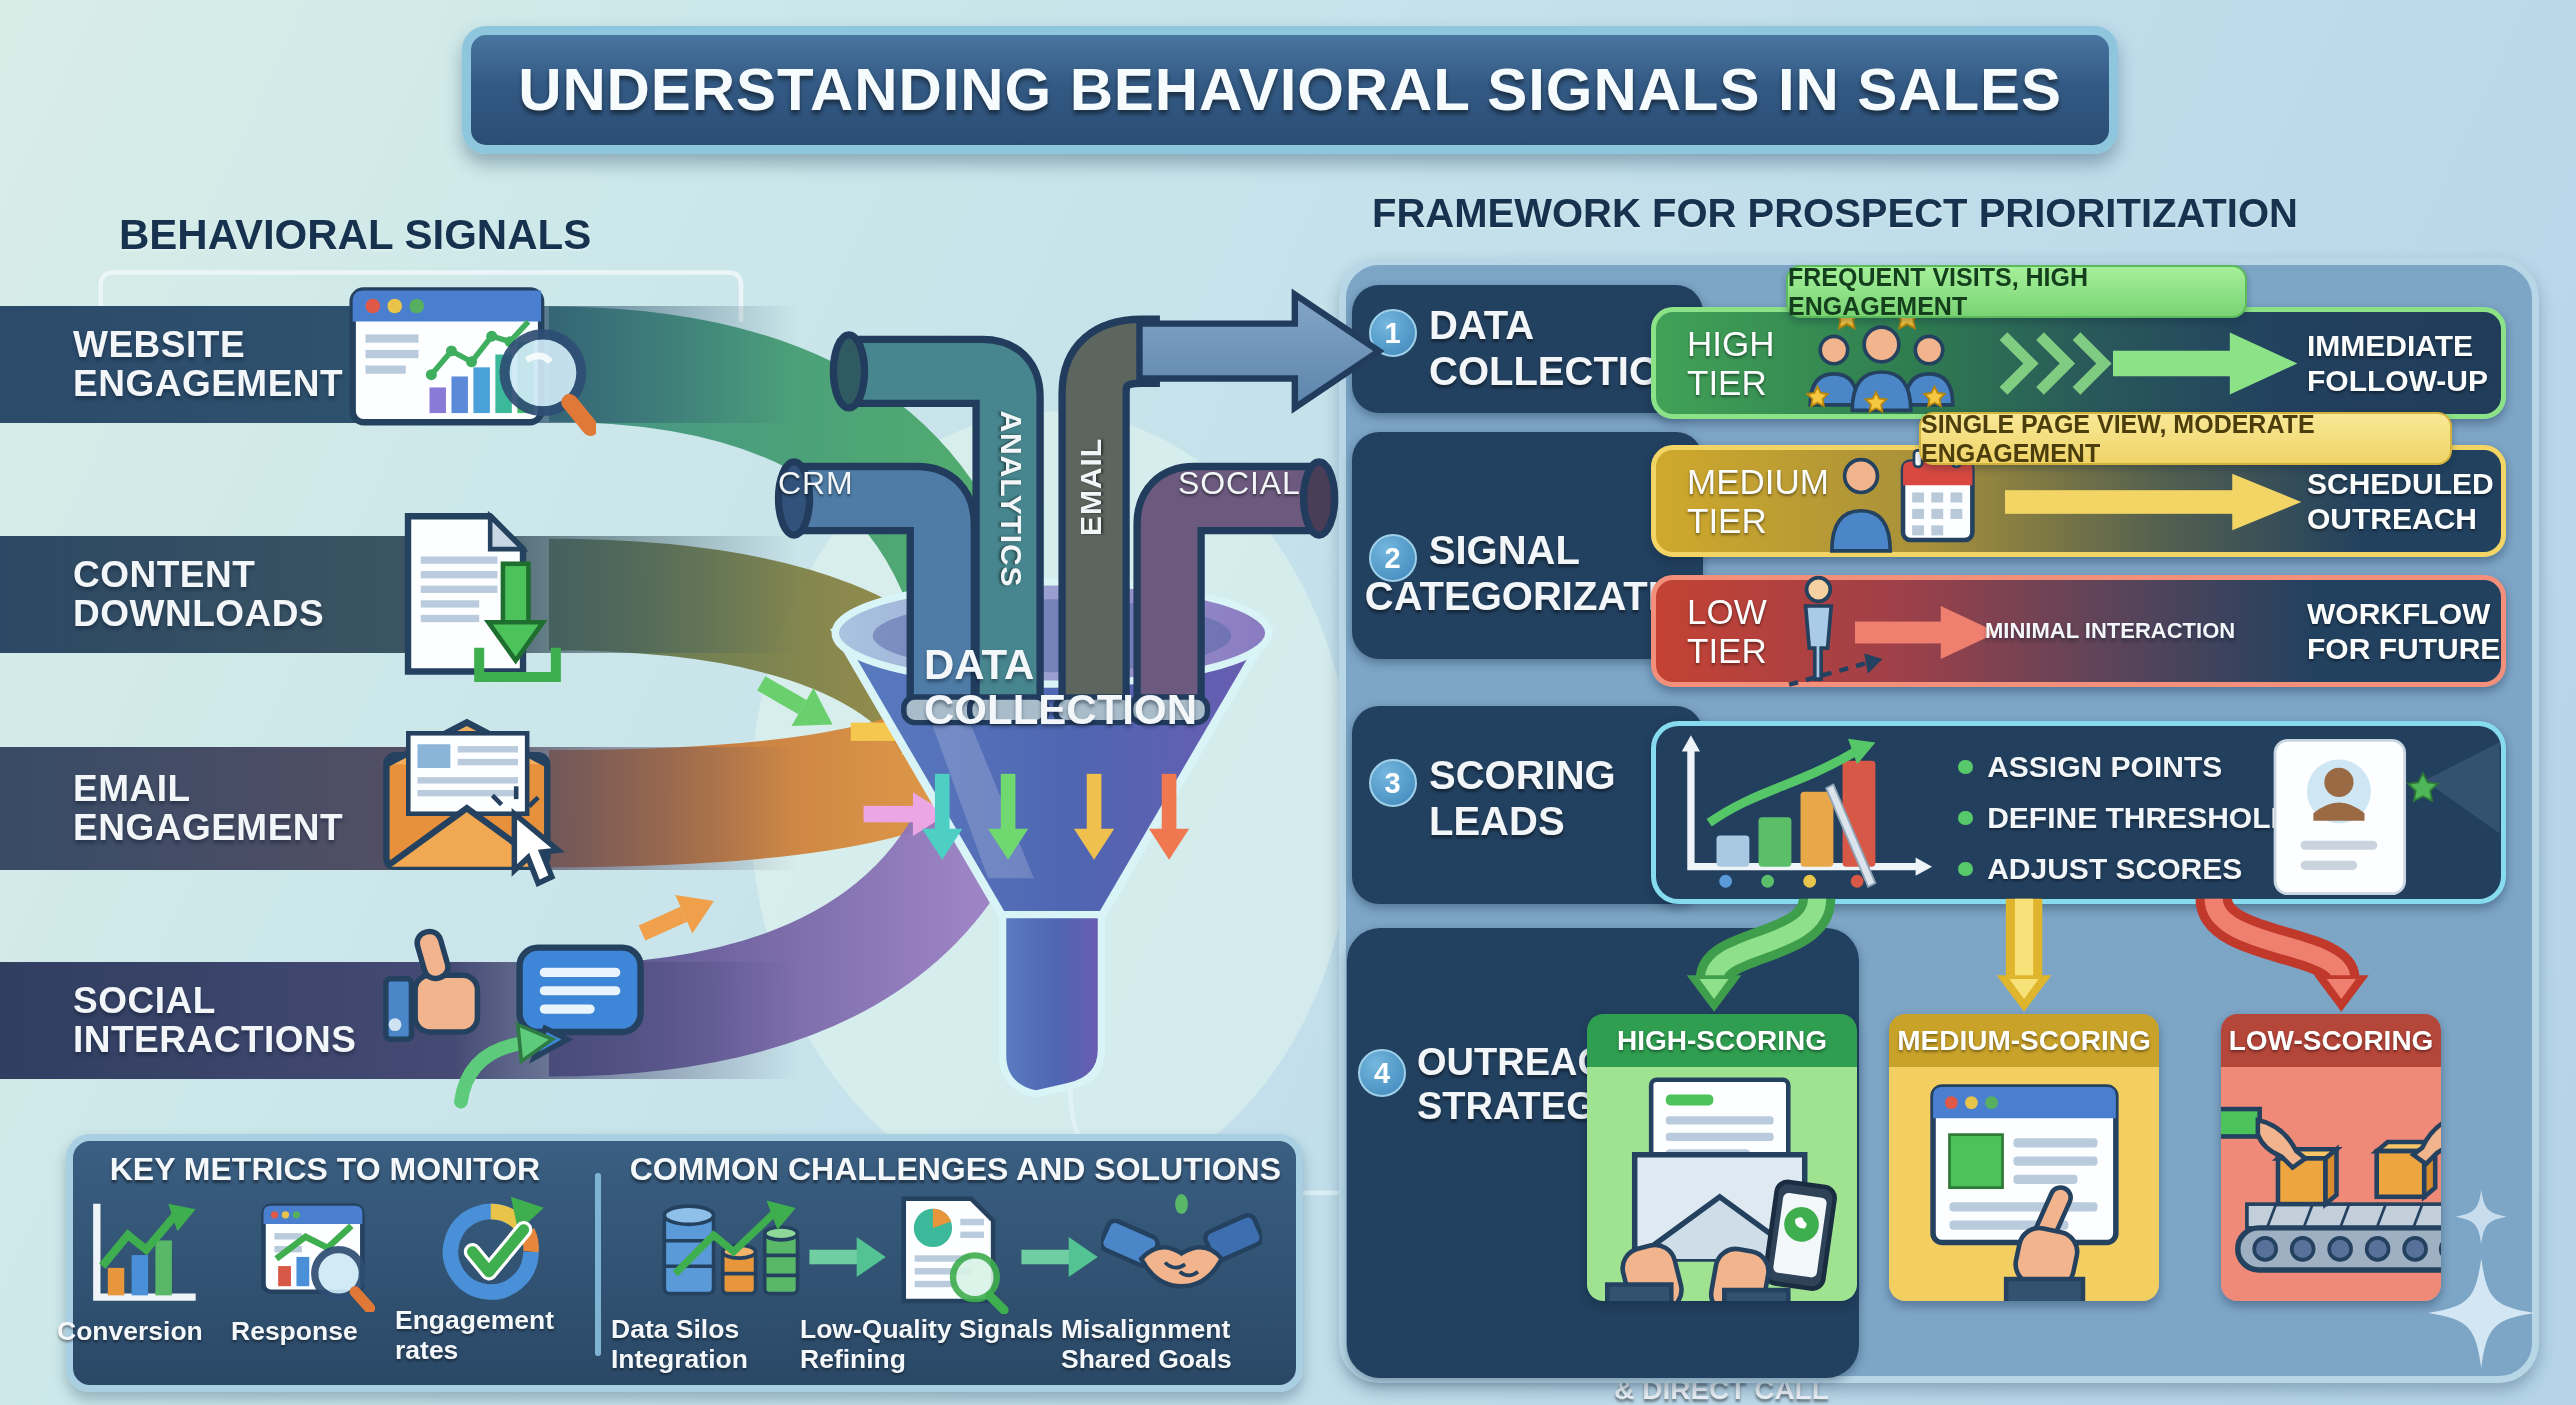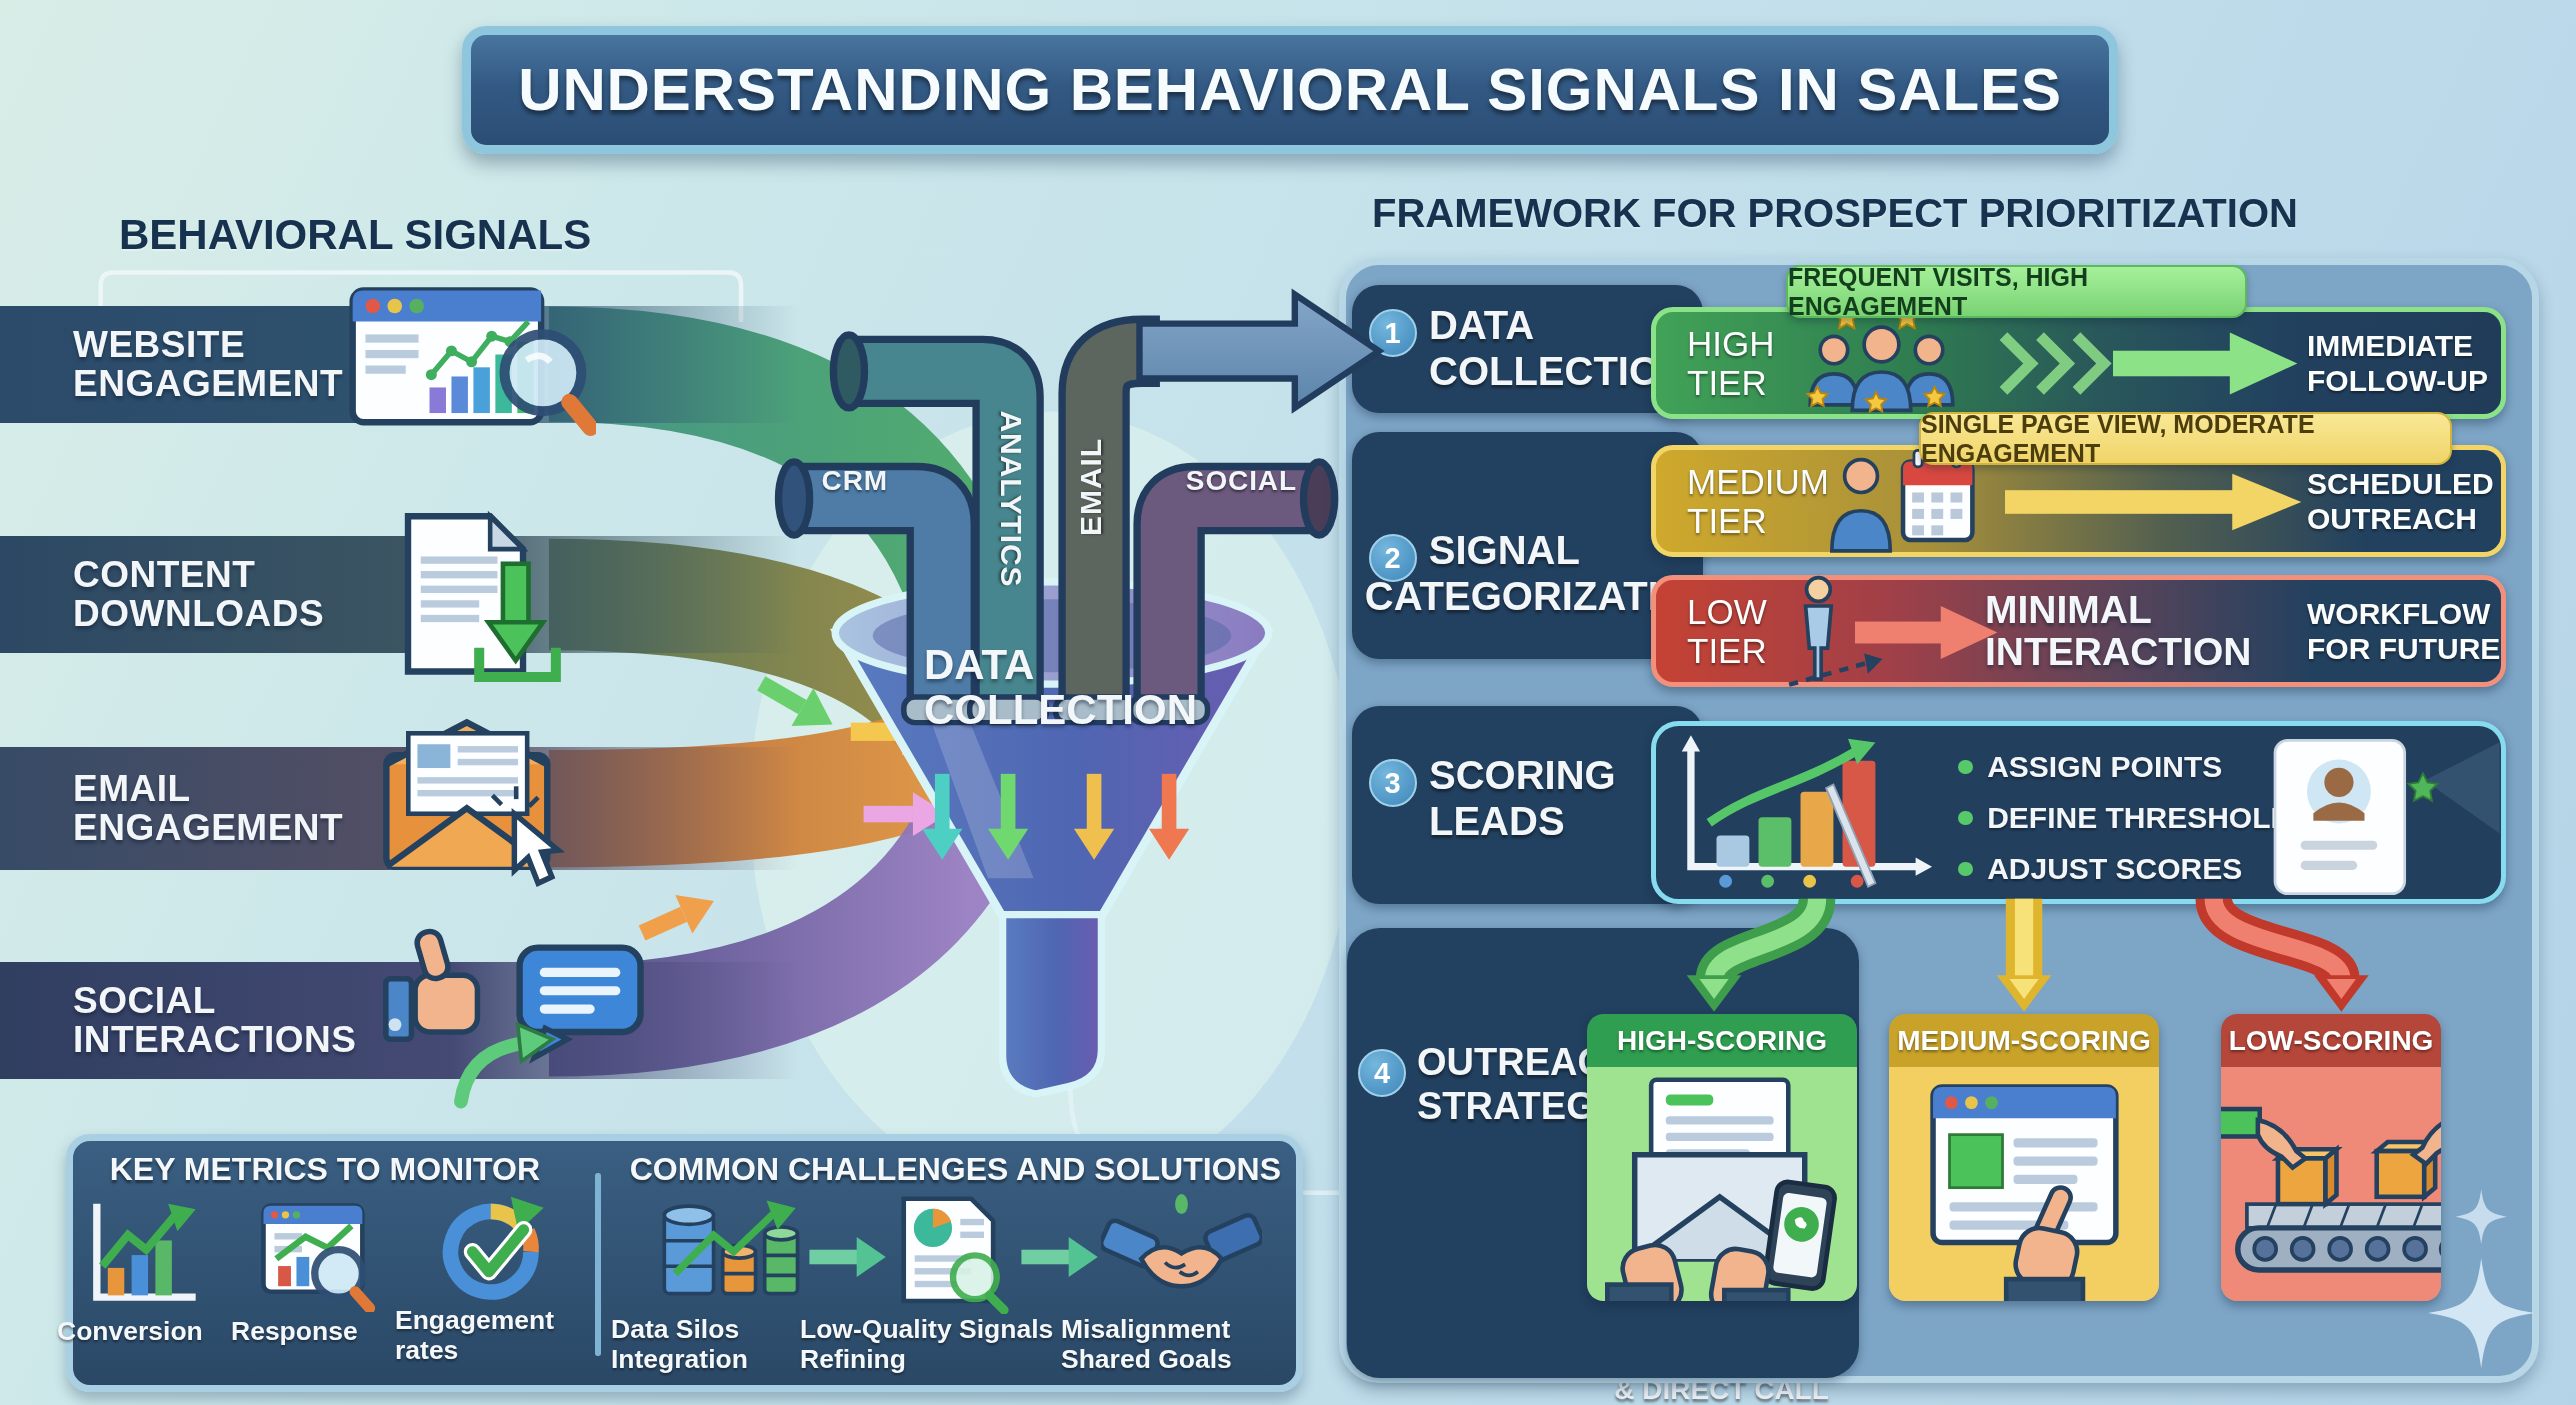--- a/index.html
+++ b/index.html
@@ -50,21 +50,21 @@
   .col{position:absolute;top:1014px;width:270px;height:287px;border-radius:16.5px;overflow:hidden;box-shadow:0 4.6px 9.1px rgba(15,35,60,.35)}
   .colhead{height:53px;display:flex;align-items:center;justify-content:center;font-size:28px;font-weight:bold;color:#fdfefe;text-shadow:0 1.8px 2.7px rgba(0,0,0,.4)}
   .collab{position:absolute;top:1310px;font-size:28px;font-weight:bold;color:#f3f7fa;text-align:center;line-height:1.15;text-shadow:0 2.7px 2.7px rgba(0,0,0,.45)}
   
   .bottom{position:absolute;left:66px;top:1134px;width:1237px;height:258px;border-radius:24px;
     background:linear-gradient(180deg,#3a5f82,#2a4866);border:7.3px solid #a9cfe2;box-sizing:border-box;box-shadow:0 7.3px 12.8px rgba(30,60,90,.3)}
   .bhead{position:absolute;font-size:32px;font-weight:bold;color:#f4f8fa;text-shadow:0 2.7px 2.7px rgba(0,0,0,.45);text-align:right}
   .blab{position:absolute;font-size:26.5px;font-weight:bold;color:#f4f8fa;text-align:left;line-height:1.12;text-shadow:0 1.8px 2.7px rgba(0,0,0,.45)}
   .divider{position:absolute;left:595px;top:1173px;width:5.5px;height:183px;border-radius:2.7px;background:#7fb3d4}
   .vlabel{position:absolute;font-size:30px;font-weight:bold;color:#f2f6f8;text-align:center;letter-spacing:0.9px;text-shadow:0 1.8px 2.7px rgba(0,0,0,.5)}
-  .plabel{position:absolute;font-size:28px;font-weight:bold;color:#f2f6f8;text-align:right;letter-spacing:0.9px;text-shadow:0 1.8px 2.7px rgba(0,0,0,.5)}
+  .plabel{position:absolute;font-size:32px;font-weight:normal;color:#f2f6f8;text-align:left;letter-spacing:0.9px;text-shadow:0 1.8px 2.7px rgba(0,0,0,.5)}
 </style>
 </head>
 <body>
 
 <div class="stage">
 
   <svg class="abs" style="left:0;top:0;z-index:1" width="2576" height="1405" viewBox="0 0 2816 1536">
     <defs>
       <linearGradient id="gs1" x1="0" y1="0" x2="1" y2="0">
           <stop offset="0" stop-color="#3f8f83"></stop>
@@ -376,21 +376,21 @@
     <svg class="abs" style="left:124px;top:-7.3px" width="183" height="119" viewBox="0 0 200 130">
       <circle cx="42" cy="18" r="13" fill="#f5d0a0" stroke="#24415f" stroke-width="4"></circle>
       <path d="M28,36 h28 l-4,46 h-7 v34 h-7 v-34 h-6 Z" fill="#a9cbe8" stroke="#24415f" stroke-width="4"></path>
       <path d="M10,122 L96,98" fill="none" stroke="#24415f" stroke-width="5" stroke-dasharray="10 9"></path>
       <polygon points="92,88 112,94 96,110" fill="#24415f"></polygon>
     </svg>
     <svg class="abs" style="left:199px;top:25.6px" width="146" height="53" viewBox="0 0 160 58">
       <rect x="0" y="17" width="96" height="24" fill="#ef8070"></rect>
       <polygon points="94,0 156,29 94,58" fill="#ef8070"></polygon>
     </svg>
-    <div class="t sh ctr" style="left:329px;top:50%;transform:translateY(-50%);width:311px;font-size:39px;position:absolute">MINIMAL INTERACTION</div>
+    <div class="t sh ctr" style="left:329px;top:50%;transform:translateY(-50%);width:311px;font-size:22px;position:absolute">MINIMAL INTERACTION</div>
     <div class="tieraction pre">WORKFLOW
 FOR FUTURE</div>
   </div>
 
   <div class="score" style="z-index:4">
     <svg class="abs" style="left:12.8px;top:7.3px" width="274" height="165" viewBox="0 0 300 180">
       <path d="M24,14 V146 H276" fill="none" stroke="#eef4f8" stroke-width="8"></path>
       <polygon points="24,2 14,20 34,20" fill="#eef4f8"></polygon>
         <polygon points="288,146 270,136 270,156" fill="#eef4f8"></polygon>
       <rect x="52" y="112" width="36" height="34" rx="4" fill="#a9c9e2"></rect>

